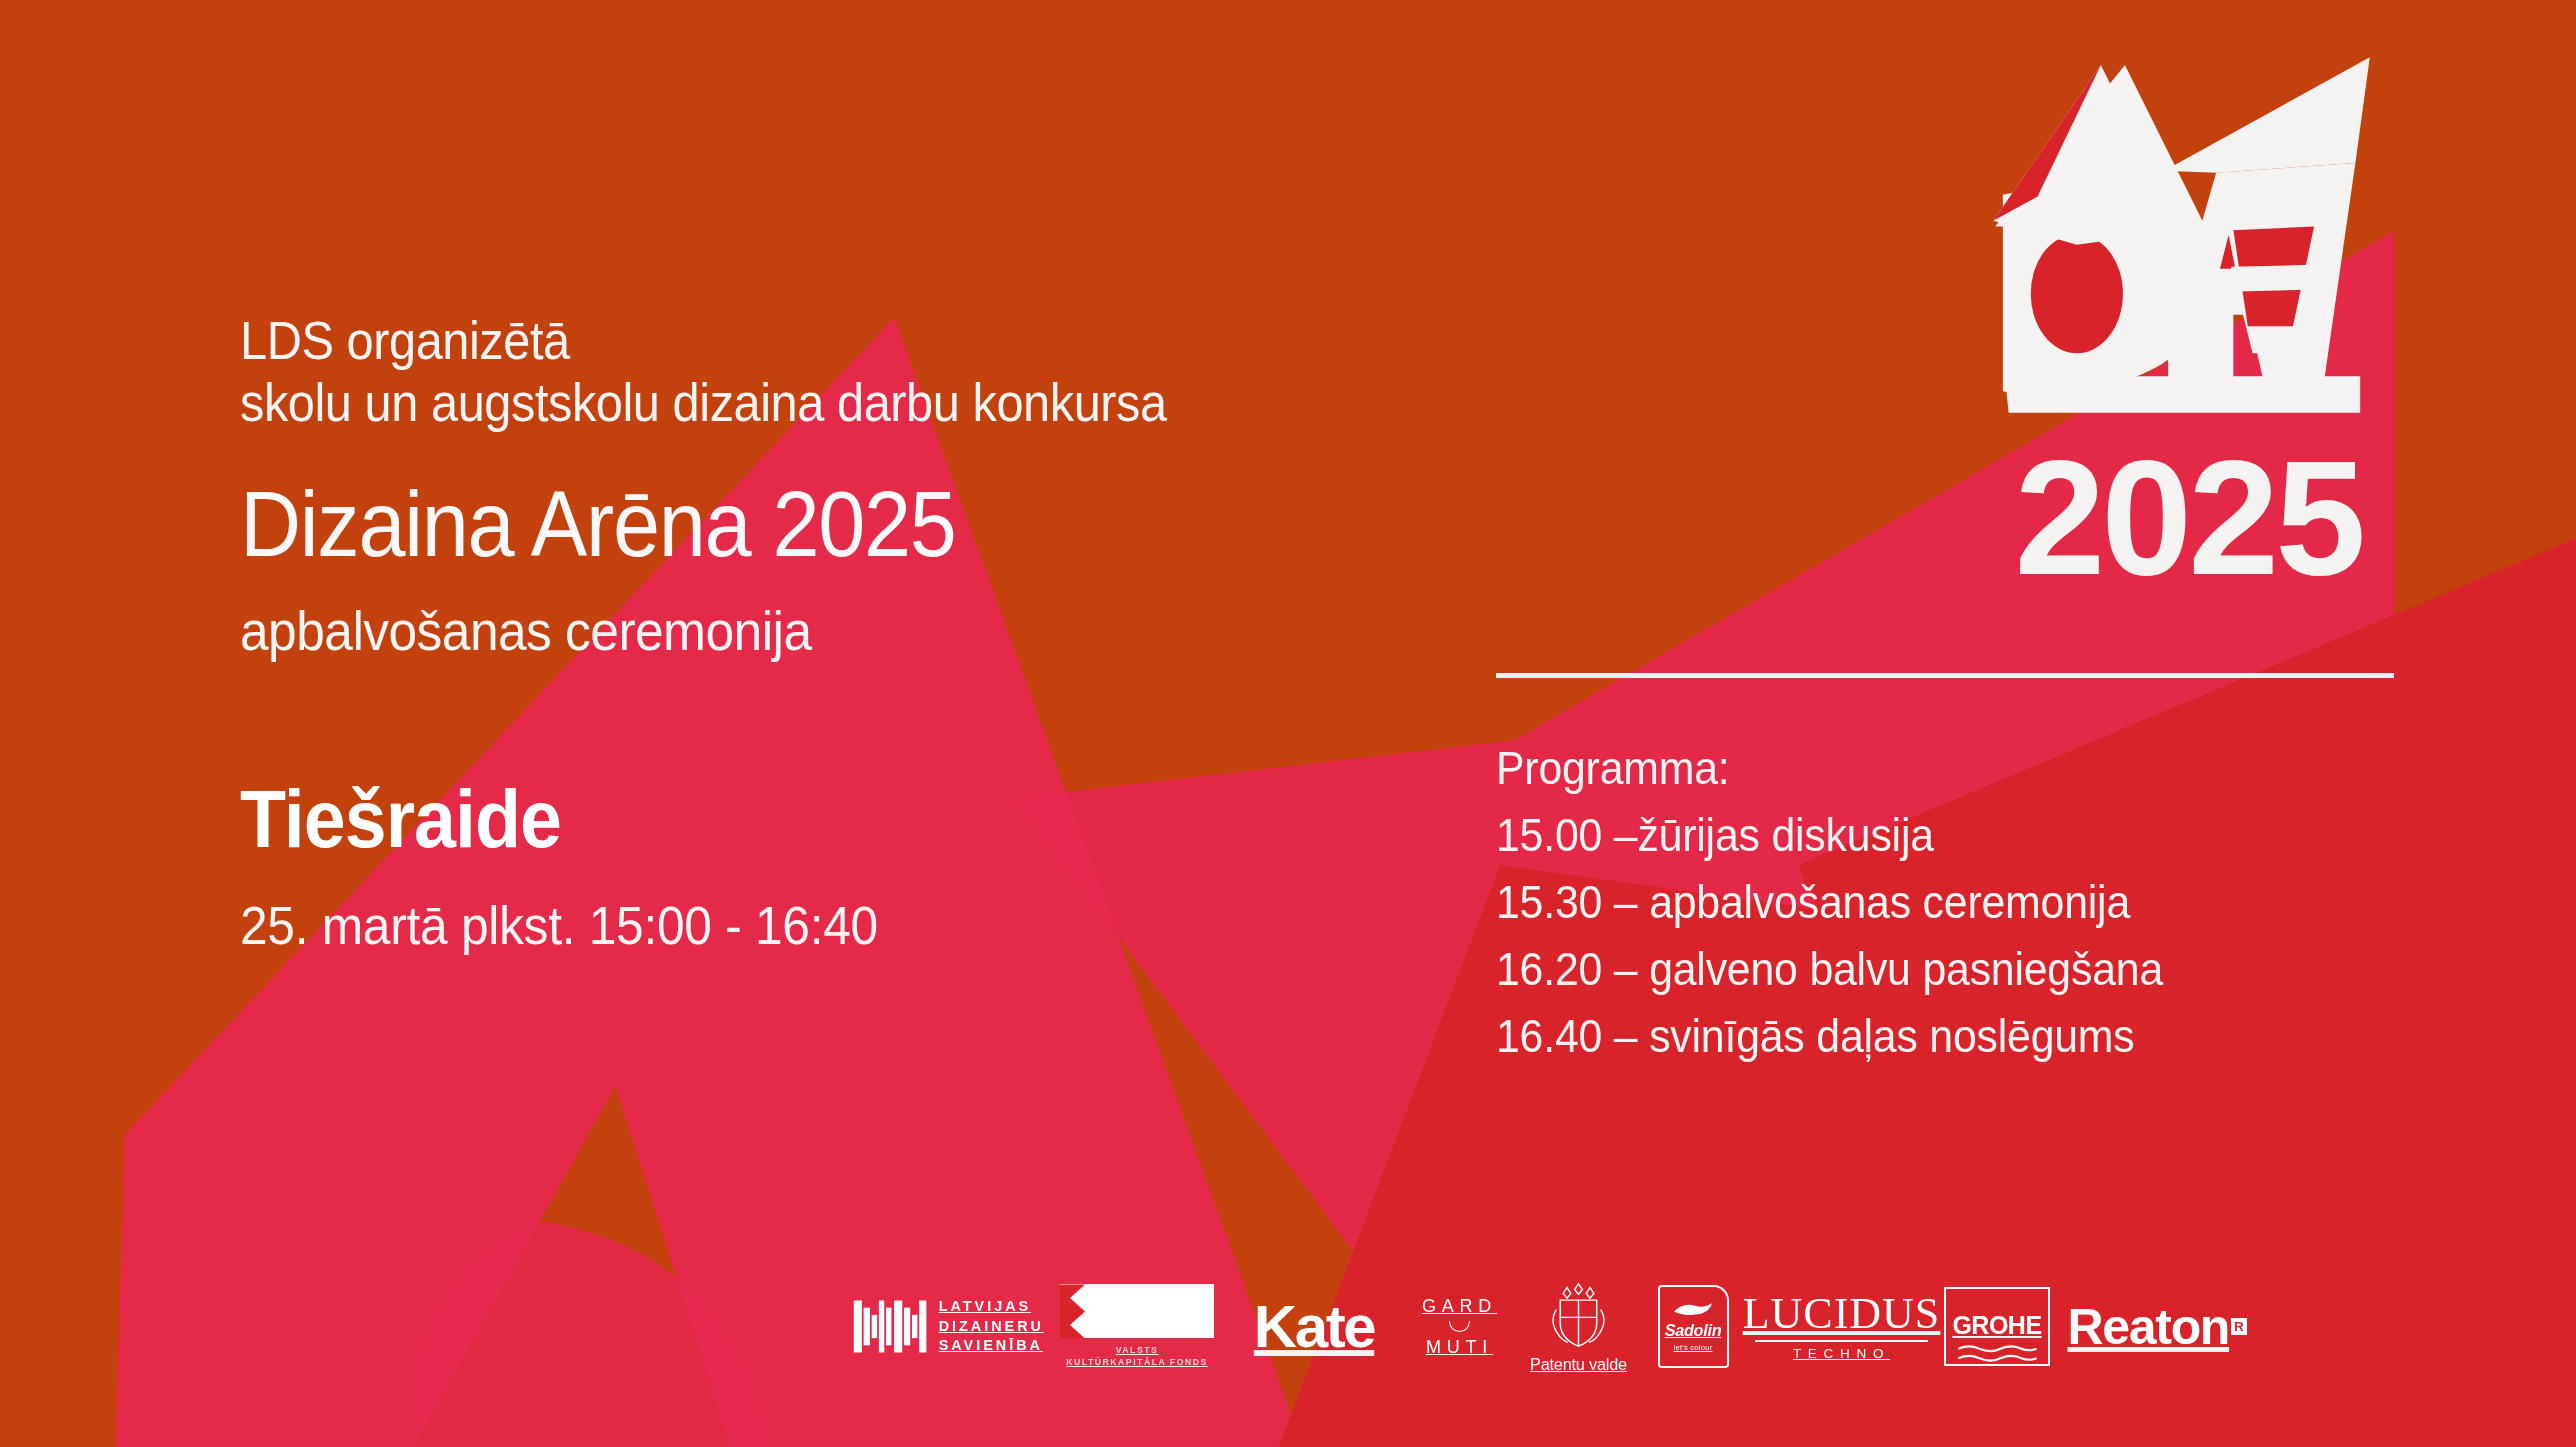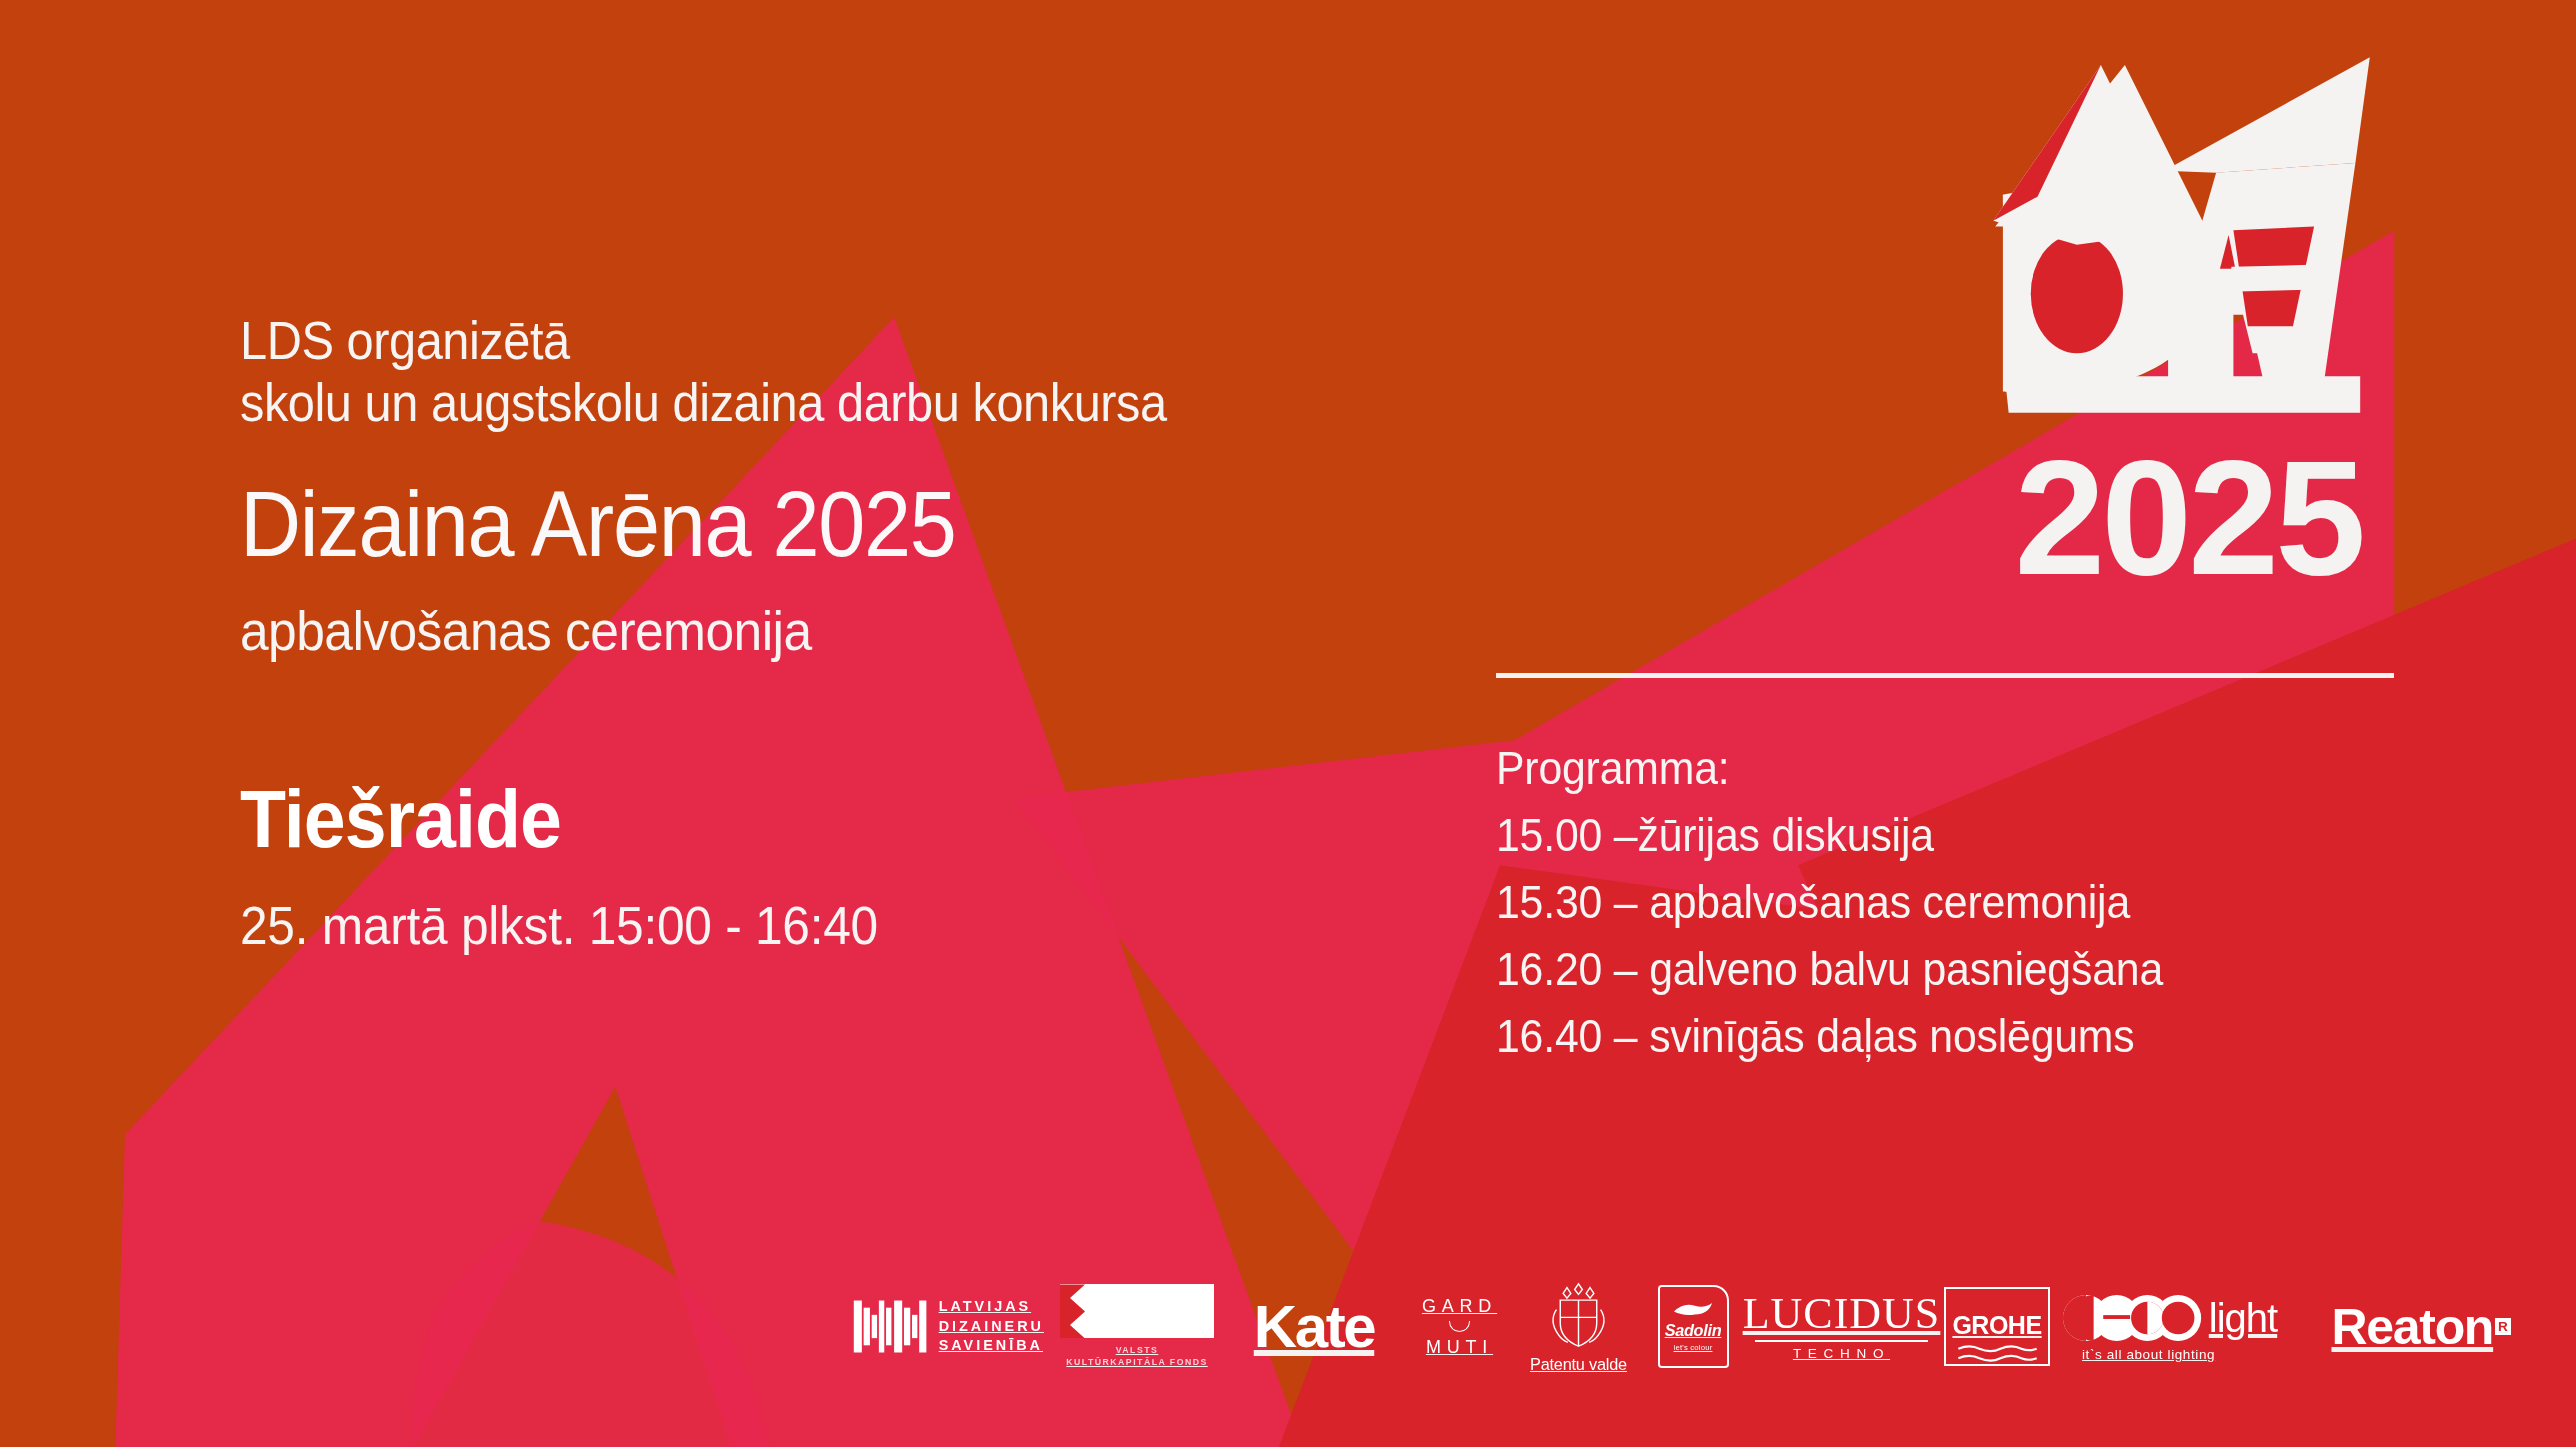--- a/index.html
+++ b/index.html
@@ -443,38 +443,20 @@
         <div class="grohe-word">GROHE</div>
         <svg width="83" height="21" viewBox="0 0 86 22">
           <g fill="none" stroke="#ffffff" stroke-width="2.2">
             <path d="M2 6 q12 -5 22 0 q12 5 22 0 q12 -5 22 0 q8 3 16 0"></path>
             <path d="M2 16 q12 -5 22 0 q12 5 22 0 q12 -5 22 0 q8 3 16 0"></path>
           </g>
         </svg>
       </div>
     </div>
 
-    <div class="logo-slot deco">
-      <div class="deco-row">
-        <svg width="144" height="54" viewBox="0 0 150 56">
-          <circle cx="26" cy="28" r="24" fill="#ffffff"></circle>
-          <circle cx="58" cy="28" r="24" fill="#ffffff"></circle>
-          <circle cx="90" cy="28" r="24" fill="#ffffff"></circle>
-          <circle cx="122" cy="28" r="24" fill="#ffffff"></circle>
-          <path d="M26 4 a24 24 0 0 0 0 48 z" fill="#D8232A"></path>
-          <path d="M34 4 a24 24 0 0 0 0 48 z" fill="#D8232A"></path>
-          <rect x="44" y="25" width="28" height="4" fill="#D8232A"></rect>
-          <circle cx="90" cy="28" r="17" fill="#D8232A"></circle>
-          <path d="M90 11 a17 17 0 0 1 0 34 z" fill="#ffffff"></path>
-          <circle cx="122" cy="28" r="17" fill="#D8232A"></circle>
-        </svg>
-        <span class="deco-light">light</span>
-      </div>
-      <div class="deco-tag">it`s all about lighting</div>
-    </div>
 
     <div class="logo-slot reaton">
       <span class="reaton-word">Reaton</span>
       <span class="reaton-r">R</span>
     </div>
 
   </div>
 </div>
 
 

